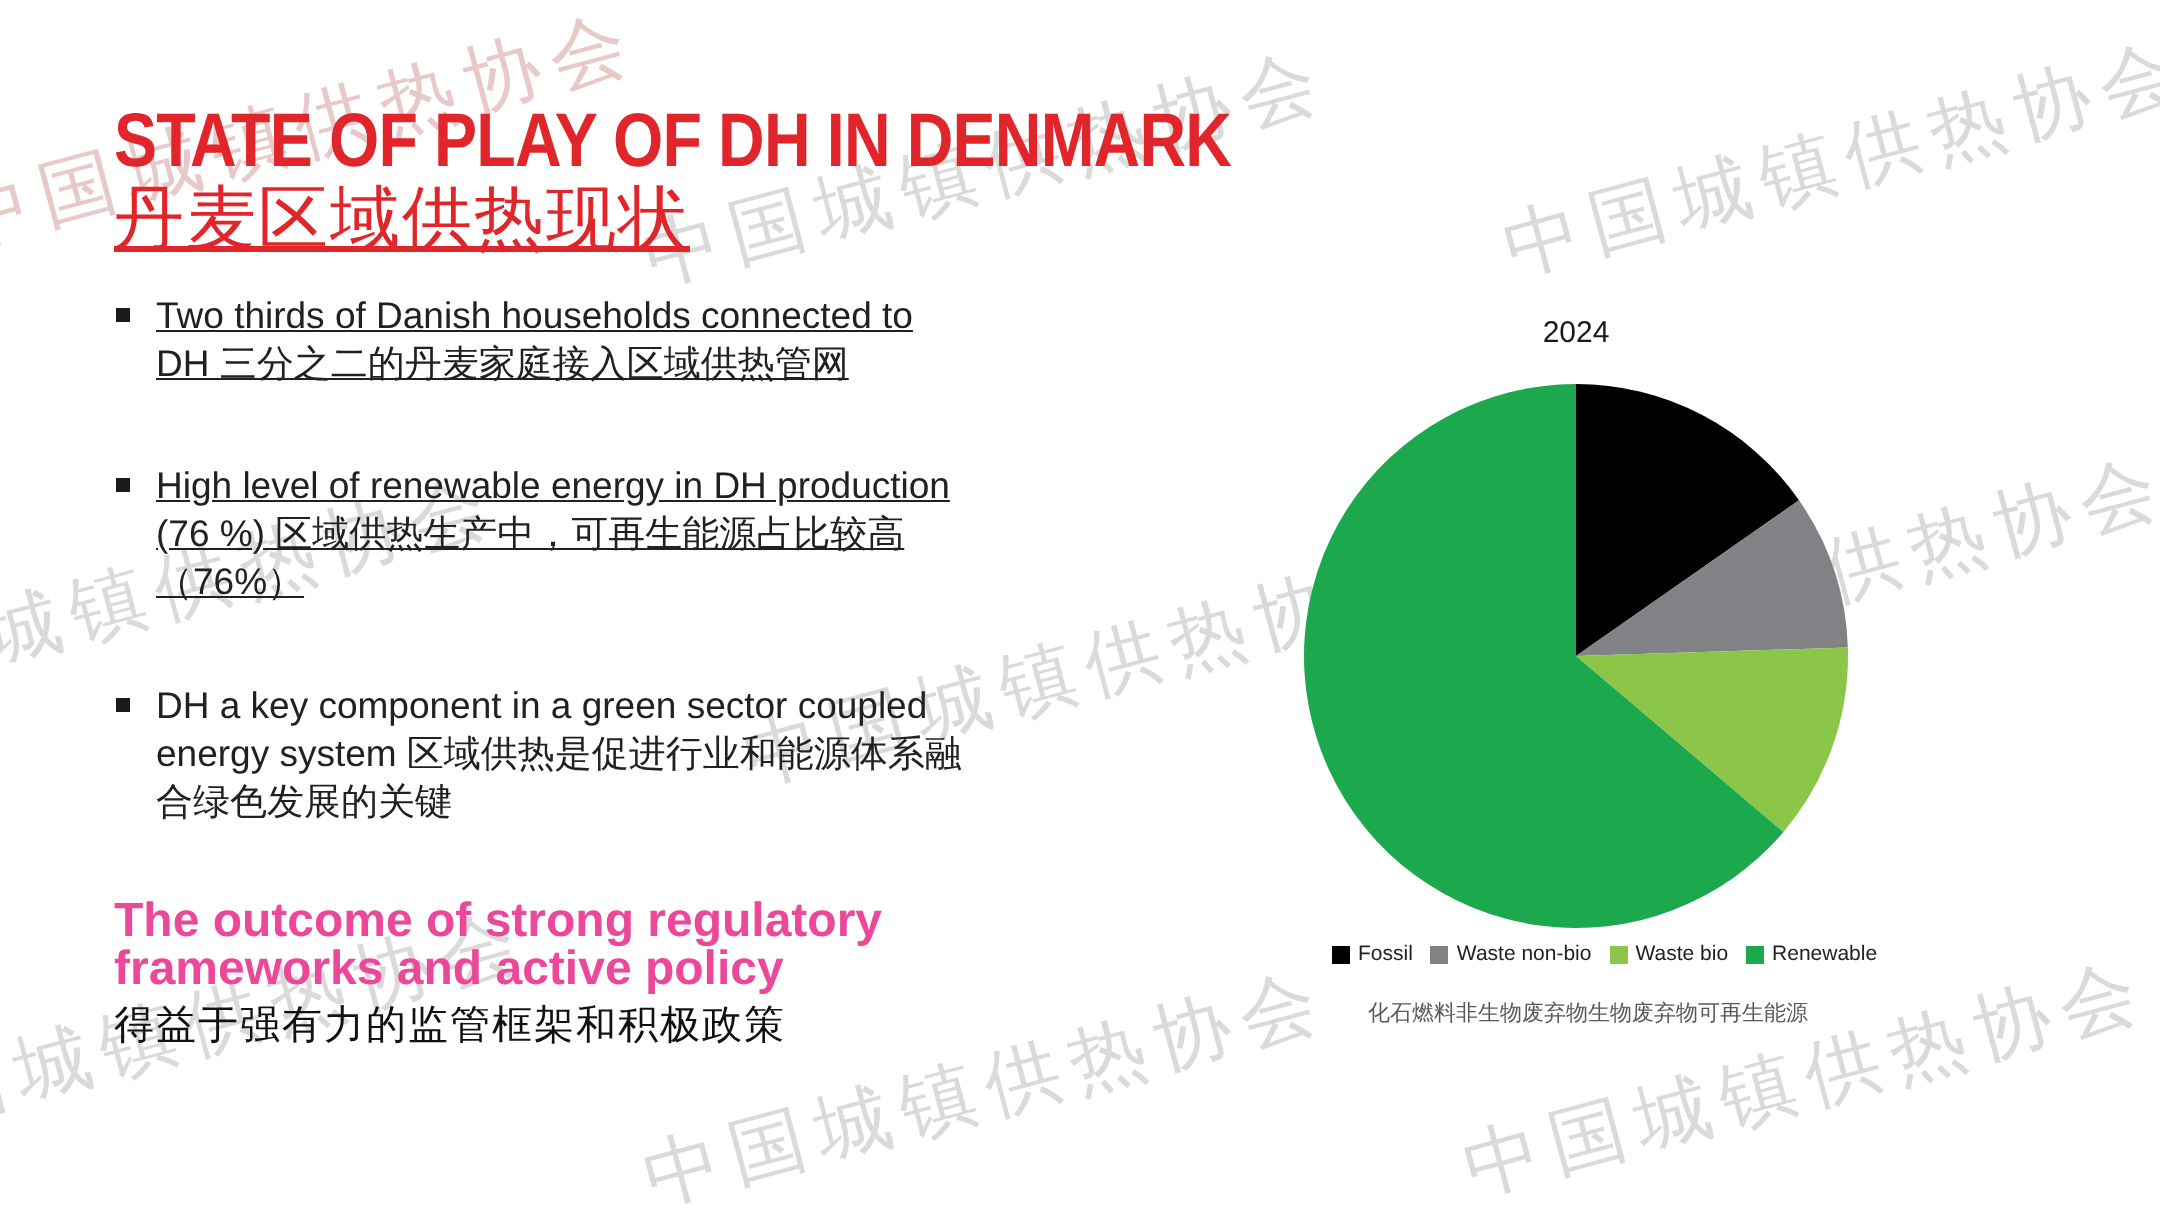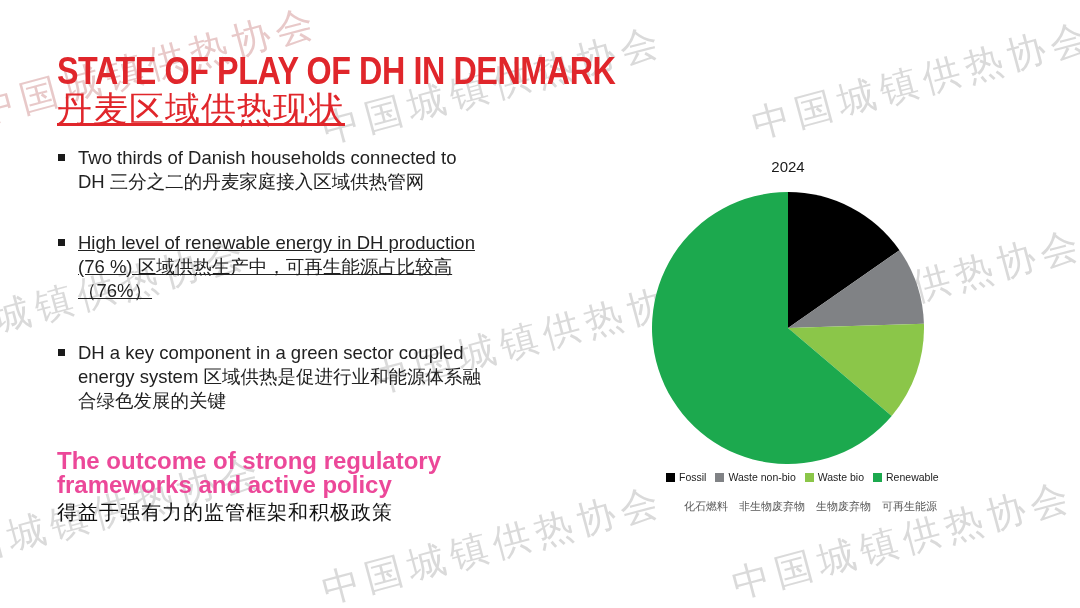--- a/index.html
+++ b/index.html
@@ -41,21 +41,21 @@
   
   .bullets{
     position:absolute;left:57px;top:146px;width:424px;
     margin:0;padding:0;list-style:none;
     font-size:18.5px;line-height:24px;color:#212121;
   }
   .bullets li{position:relative;padding-left:21px;}
   .bullets li .sq{
     position:absolute;left:1px;top:8px;width:7px;height:7px;background:#1a1a1a;
   }
-  .bullets li.b1{margin-bottom:37px;}
+  .bullets li.b1{margin-bottom:37px;text-decoration:underline;}
   .bullets li.b2{margin-bottom:38px;text-decoration:underline;}
   .outcome{
     position:absolute;left:57px;top:449px;width:424px;
     font-size:24px;line-height:24px;font-weight:bold;color:#ec4899;
   }
   .outcome-zh{
     position:absolute;left:57px;top:499px;width:460px;
     font-size:20px;font-weight:normal;color:#111111;letter-spacing:1px;
   }
   
@@ -66,21 +66,21 @@
   .pie-wrap{position:absolute;left:652px;top:192px;width:272px;height:272px;}
   .legend{
     position:absolute;left:666px;top:471px;width:300px;
     display:flex;align-items:center;gap:9px;
   }
   .legend-item{display:flex;align-items:center;gap:4px;}
   .legend-swatch{width:9px;height:9px;display:inline-block;}
   .legend-label{font-size:10.5px;color:#222222;white-space:nowrap;}
   .legend-zh{
     position:absolute;left:684px;top:499px;width:300px;
-    display:flex;gap:11px;
+    display:flex;gap:0;
     font-family:"Liberation Serif",serif;
     font-size:11px;color:#595959;white-space:nowrap;
   }
 </style>
 </head>
 <body>
 
 <div class="slide">
 
   <div class="wm wm1 wm-red">中国城镇供热协会</div>

